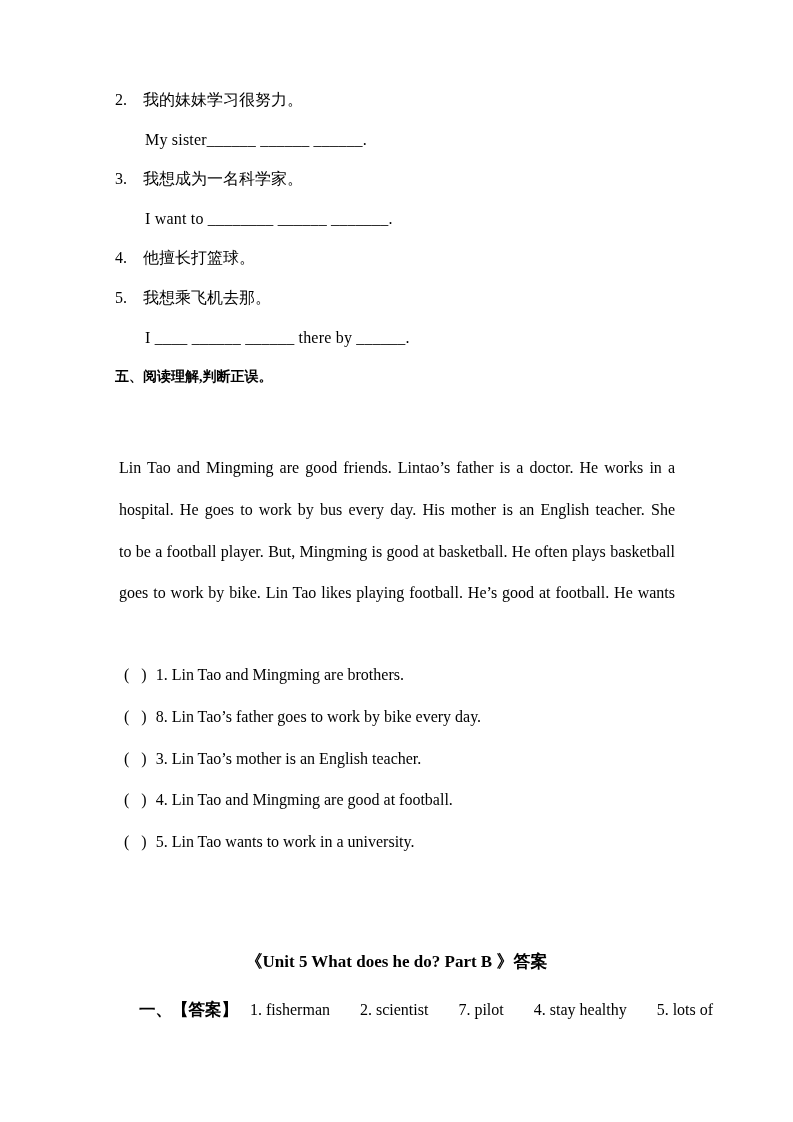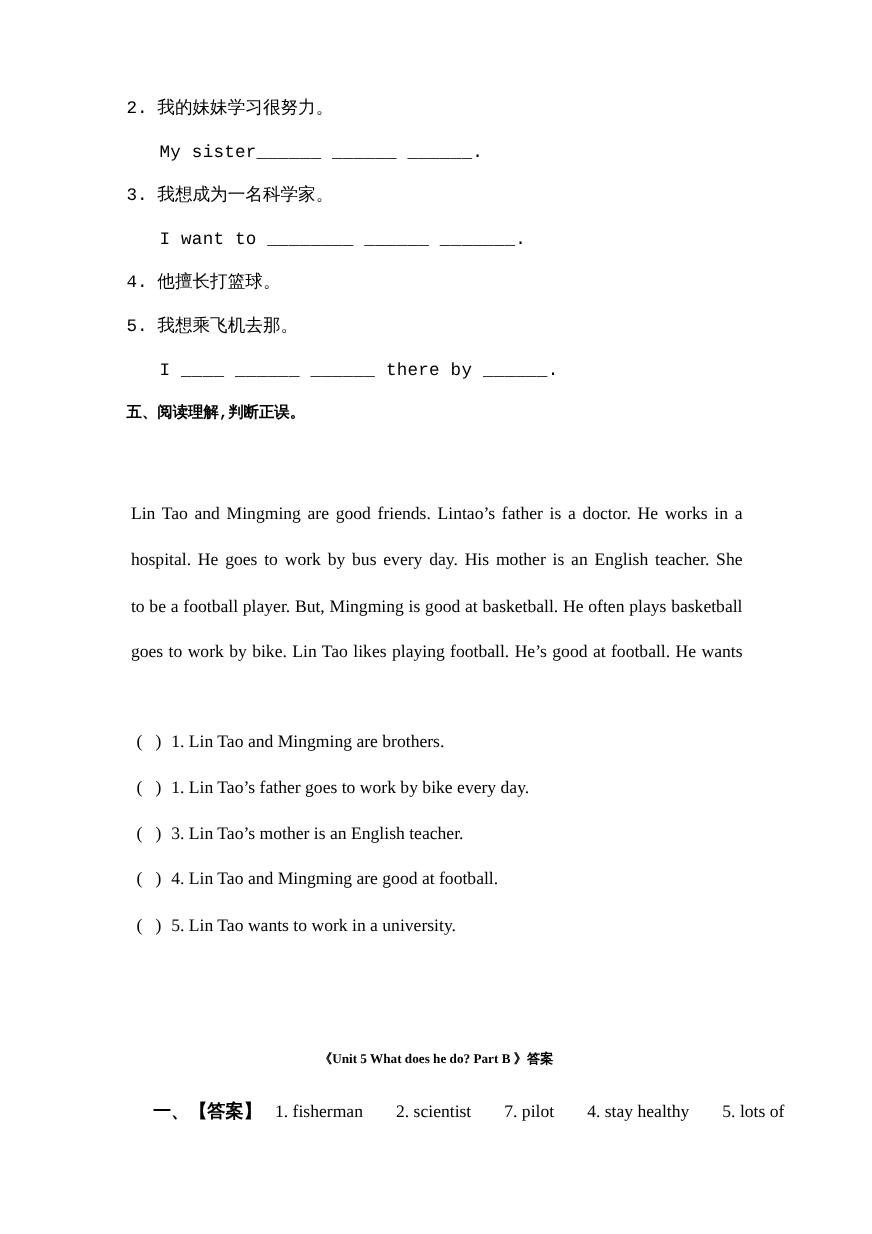--- a/index.html
+++ b/index.html
@@ -17,21 +17,20 @@
     font-size: 16px;
   }
 
   
   .translation-block {
     position: absolute;
     left: 115px;
     top: 80px;
     right: 100px;
     line-height: 39.6px;
-    font-family: Liberation Mono, monospace;
   }
   .cn-line { white-space: nowrap; }
   .cn-line .item-num { display: inline-block; min-width: 28px; }
   .en-line { padding-left: 30px; white-space: nowrap; letter-spacing: 0.2px; }
   .section-heading {
     font-weight: bold;
     font-size: 14px;
   }
 
   
@@ -63,21 +62,21 @@
   .tf-bracket { white-space: pre; margin-right: 9px; }
 
   
   .answers-title {
     position: absolute;
     top: 950px;
     left: 0;
     width: 100%;
     text-align: center;
     font-weight: bold;
-    font-size: 12px;
+    font-size: 17px;
     line-height: 24px;
   }
   .answers-line {
     position: absolute;
     top: 996px;
     left: 119px;
     right: 90px;
     line-height: 28px;
     white-space: nowrap;
   }
@@ -124,21 +123,21 @@
     <div class="passage-line">hospital. He goes to work by bus every day. His mother is an English teacher. She</div>
     <div class="passage-line">to be a football player. But, Mingming is good at basketball. He often plays basketball</div>
     <div class="passage-line">goes to work by bike. Lin Tao likes playing football. He’s good at football. He wants</div>
   </div>
 
   <div class="questions-block">
     <div class="tf-question">
       <span class="tf-bracket">(   )</span><span>1. Lin Tao and Mingming are brothers.</span>
     </div>
     <div class="tf-question">
-      <span class="tf-bracket">(   )</span><span>1. Lin Tao’s father goes to work by bike every day.</span>
+      <span class="tf-bracket">(   )</span><span>8. Lin Tao’s father goes to work by bike every day.</span>
     </div>
     <div class="tf-question">
       <span class="tf-bracket">(   )</span><span>3. Lin Tao’s mother is an English teacher.</span>
     </div>
     <div class="tf-question">
       <span class="tf-bracket">(   )</span><span>4. Lin Tao and Mingming are good at football.</span>
     </div>
     <div class="tf-question">
       <span class="tf-bracket">(   )</span><span>5. Lin Tao wants to work in a university.</span>
     </div>

